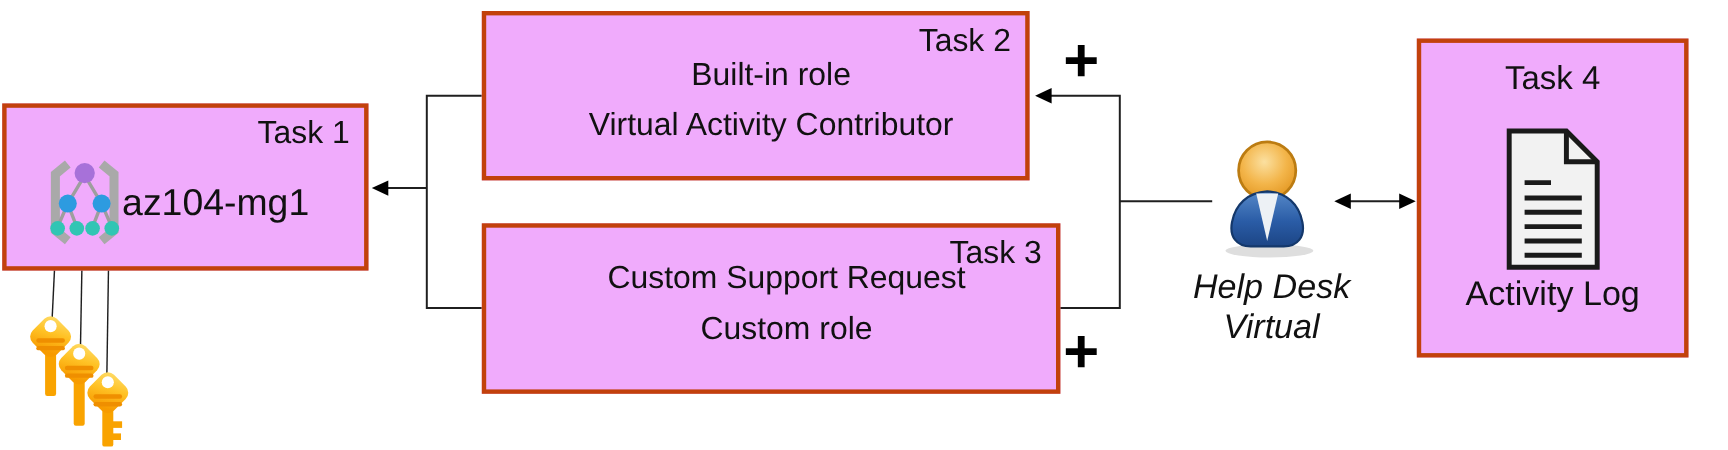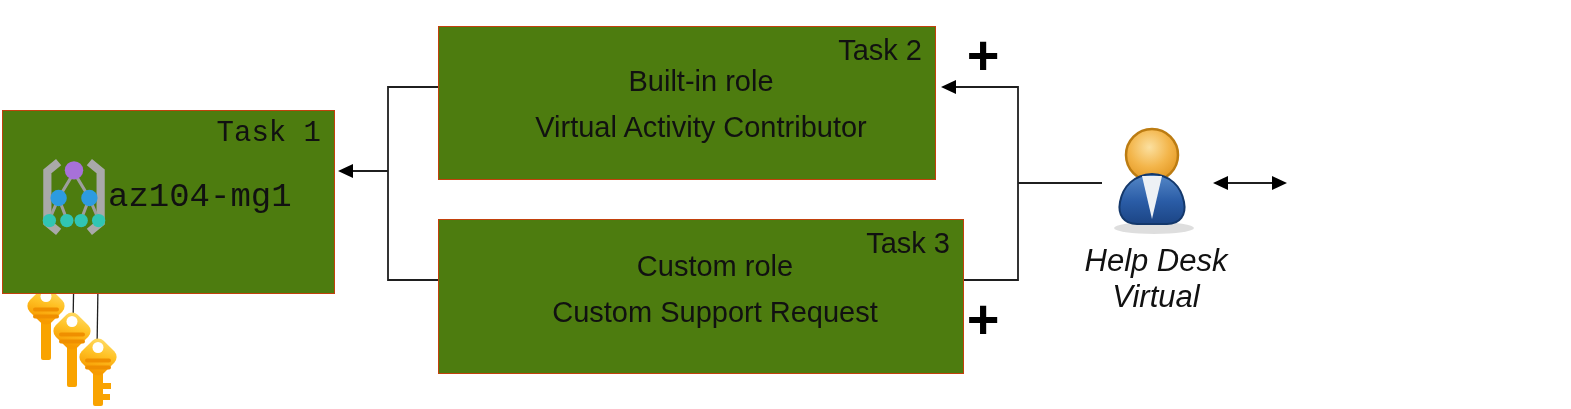--- a/index.html
+++ b/index.html
@@ -14,25 +14,24 @@
     color: #111111;
   }
   .overlay {
     position: absolute;
     left: 0; top: 0;
     width: 1571px; height: 409px;
     pointer-events: none;
   }
   .box {
     position: absolute;
-    background: #4d7c0f;
-    border: 1px solid #c2410c;
-    margin-top: 16px;
-  }
-  .task1 { left: 2px;    top: 94px;  width: 333px; height: 184px; font-family: Liberation Mono, monospace; }
+    background: #f0abfc;
+    border: 4px solid #c2410c;
+  }
+  .task1 { left: 2px;    top: 94px;  width: 333px; height: 152px; }
   .task2 { left: 438px;  top: 10px;  width: 498px; height: 154px; }
   .task3 { left: 438px;  top: 203px; width: 526px; height: 155px; }
   .task4 { left: 1288px; top: 35px;  width: 247px; height: 290px; }
   .tag {
     position: absolute;
     top: 7px; right: 13px;
     font-size: 29px;
     line-height: 32px;
     white-space: nowrap;
   }
@@ -195,25 +194,41 @@
     <div class="tag">Task 2</div>
     <div class="role-body">
       <div>Built-in role</div>
       <div>Virtual Activity Contributor</div>
     </div>
   </div>
 
   <div class="box task3">
     <div class="tag">Task 3</div>
     <div class="role-body">
+      <div>Custom Support Request</div>
       <div>Custom role</div>
-      <div>Custom Support Request</div>
     </div>
   </div>
 
+  <div class="box task4">
+    <div class="tag-center">Task 4</div>
+    <svg class="doc-icon" viewBox="0 0 96 130" xmlns="http://www.w3.org/2000/svg">
+      <path d="M8,3 H60 L88,31 V127 H8 Z" fill="#f2f2f2" stroke="#1a1a1a" stroke-width="4.5" stroke-linejoin="miter"></path>
+      <path d="M60,3 V31 H88" fill="none" stroke="#1a1a1a" stroke-width="4.5"></path>
+      <g stroke="#1a1a1a" stroke-width="4.5" fill="none">
+        <path d="M22,50 H46"></path>
+        <path d="M22,64 H74"></path>
+        <path d="M22,77 H74"></path>
+        <path d="M22,90 H74"></path>
+        <path d="M22,103 H74"></path>
+        <path d="M22,116 H74"></path>
+      </g>
+    </svg>
+    <div class="task4-caption">Activity Log</div>
+  </div>
 
   <svg class="person-icon" viewBox="0 0 100 114" xmlns="http://www.w3.org/2000/svg">
     <defs>
       <radialGradient id="headGrad" cx="45%" cy="35%" r="70%">
         <stop offset="0" stop-color="#fbe0a0"></stop>
         <stop offset="0.55" stop-color="#f3b54a"></stop>
         <stop offset="1" stop-color="#e2951f"></stop>
       </radialGradient>
       <linearGradient id="bodyGrad" x1="0" y1="0" x2="0" y2="1">
         <stop offset="0" stop-color="#5588c8"></stop>

